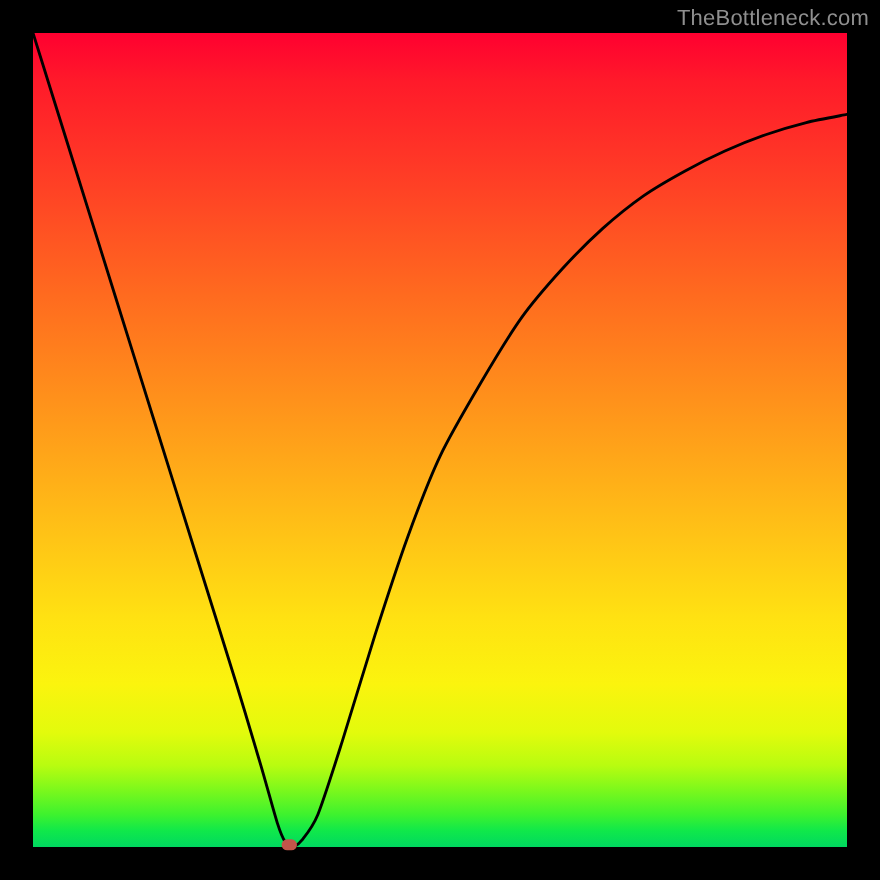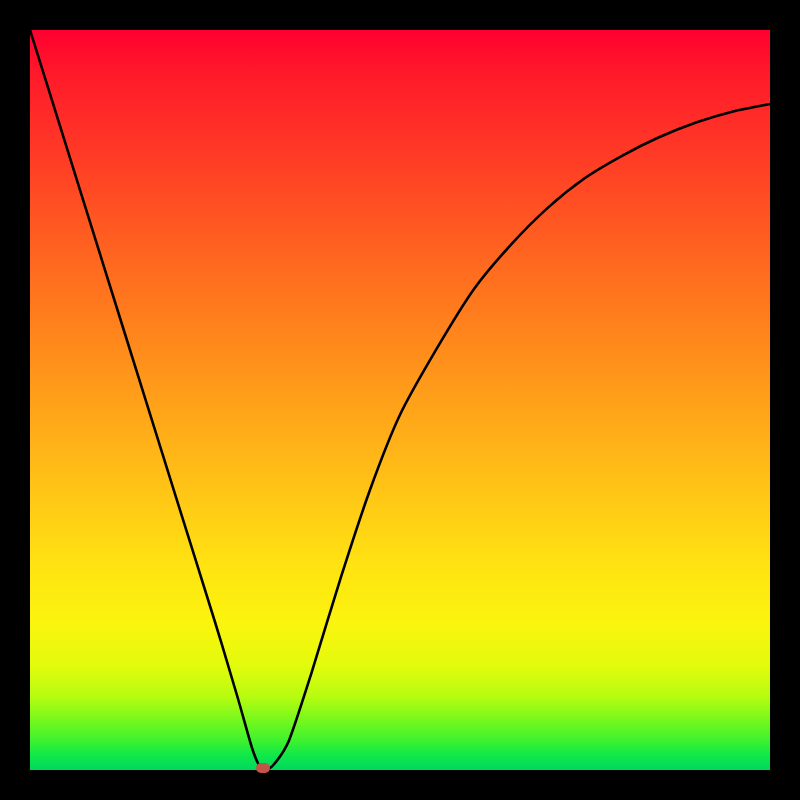--- a/index.html
+++ b/index.html
@@ -72,13 +72,14 @@
 </head>
 <body>
 
 <div class="frame">
   <div class="plot-area">
     <svg class="curve" viewBox="0 0 740 740" preserveAspectRatio="none">
       <path id="curve-path" d="M 0.00 0.00 C 4.93 15.79, 27.13 86.83, 37.00 118.40 C 46.87 149.97, 64.13 205.23, 74.00 236.80 C 83.87 268.37, 101.13 323.63, 111.00 355.20 C 120.87 386.77, 138.13 442.03, 148.00 473.60 C 157.87 505.17, 177.11 566.35, 185.00 592.00 C 192.89 617.65, 202.27 649.23, 207.20 666.00 C 212.13 682.77, 219.04 708.53, 222.00 717.80 C 224.96 727.07, 227.43 732.70, 229.40 735.56 C 231.37 738.42, 234.83 739.46, 236.80 739.26 C 238.77 739.06, 241.24 737.93, 244.20 734.08 C 247.16 730.23, 254.07 722.44, 259.00 710.40 C 263.93 698.36, 274.29 665.51, 281.20 643.80 C 288.11 622.09, 302.91 572.27, 310.80 547.60 C 318.69 522.93, 332.51 480.51, 340.40 458.80 C 348.29 437.09, 361.12 403.55, 370.00 384.80 C 378.88 366.05, 397.13 334.97, 407.00 318.20 C 416.87 301.43, 434.13 272.81, 444.00 259.00 C 453.87 245.19, 471.13 225.45, 481.00 214.60 C 490.87 203.75, 508.13 186.48, 518.00 177.60 C 527.87 168.72, 545.13 154.91, 555.00 148.00 C 564.87 141.09, 582.13 131.23, 592.00 125.80 C 601.87 120.37, 619.13 111.74, 629.00 107.30 C 638.87 102.86, 656.13 95.95, 666.00 92.50 C 675.87 89.05, 693.13 83.87, 703.00 81.40 C 712.87 78.93, 735.07 74.99, 740.00 74.00" fill="none" stroke="#000" stroke-width="2.6" stroke-linecap="round" stroke-linejoin="round"></path>
     </svg>
     <div class="marker" id="min-marker" style="left: 233.1px; top: 737.78px;"></div>
   </div>
+  <div class="watermark">TheBottleneck.com</div>
 </div>
 
 </body></html>

